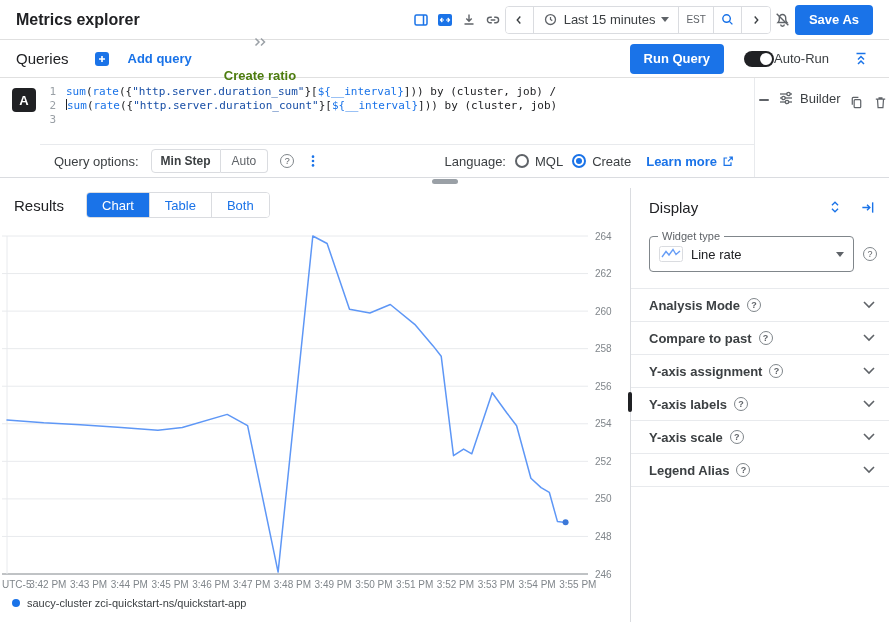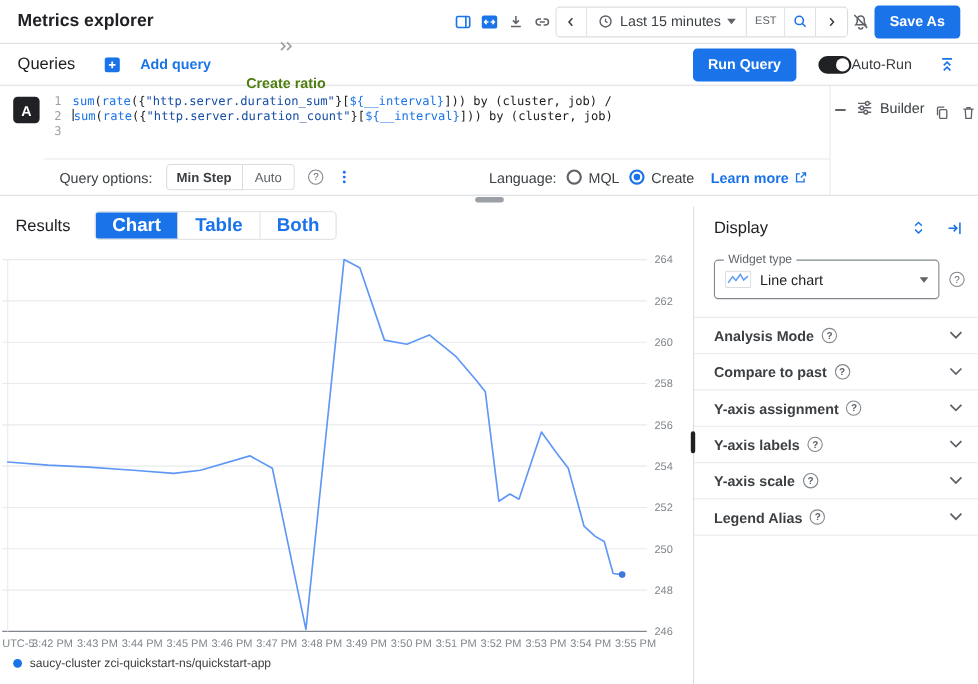--- a/index.html
+++ b/index.html
@@ -71,21 +71,21 @@
 
   .drag-strip { height:10px; display:flex; justify-content:center; align-items:flex-start; }
   .drag-pill { width:26px; height:5px; border-radius:3px; background:#9aa0a6; margin-top:1px; cursor:row-resize; }
 
   
   .main-area { display:flex; height:434px; }
   .results-panel { width:630px; flex:none; display:flex; flex-direction:column; }
   .results-header { height:34px; display:flex; align-items:center; padding:0 14px; gap:22px; }
   .panel-title { font-size:15px; color:#202124; }
   .tab-group { display:flex; border:1px solid #dadce0; border-radius:4px; overflow:hidden; height:26px; }
-  .tab { background:#fff; color:#1a73e8; border:none; border-right:1px solid #dadce0; padding:0 15px; font-size:17px; font-weight:bold; }
+  .tab { background:#fff; color:#1a73e8; border:none; border-right:1px solid #dadce0; padding:0 15px; font-size:13px; font-weight:normal; }
   .tab:last-child { border-right:none; }
   .tab.active { background:#1a73e8; color:#fff; }
   .tick { font-size:10px; fill:#80868b; font-family:"Liberation Sans", sans-serif; }
   .legend { display:flex; align-items:center; gap:7px; padding:3px 12px; font-size:11px; color:#3c4043; }
   .legend-dot { width:8px; height:8px; border-radius:50%; background:#1a73e8; flex:none; }
 
   
   .display-panel { width:259px; flex:none; border-left:1px solid #dadce0; position:relative; }
   .resize-nub { position:absolute; left:-3px; top:204px; width:4px; height:20px; background:#202124; border-radius:2px; cursor:col-resize; }
   .display-header { height:38px; display:flex; align-items:center; padding:0 12px 0 18px; gap:12px; }
@@ -353,21 +353,21 @@
           </svg>
       </button>
     </div>
     <div class="widget-row">
       <div class="widget-field">
         <span class="field-label">Widget type</span>
         <svg width="24" height="16" viewBox="0 0 24 16">
             <rect x="0.5" y="0.5" width="23" height="15" rx="2" fill="#fff" stroke="#dadce0"></rect>
             <polyline points="3,11 7,5.5 10,9 14,3.5 17,8.5 21,5" fill="none" stroke="#669df6" stroke-width="1.4"></polyline>
           </svg>
-        <span class="field-value">Line chart</span>
+        <span class="field-value">Line rate</span>
         <span class="caret-down"></span>
       </div>
       <span class="help-icon"></span>
     </div>
     <div class="disp-sections">
         <div class="disp-row">
           <span class="disp-label">Analysis Mode<span class="help-icon"></span></span>
           <svg width="12" height="8" viewBox="0 0 12 8">
             <path d="M1 1l5 5 5-5" fill="none" stroke="#5f6368" stroke-width="1.6"></path>
           </svg>

